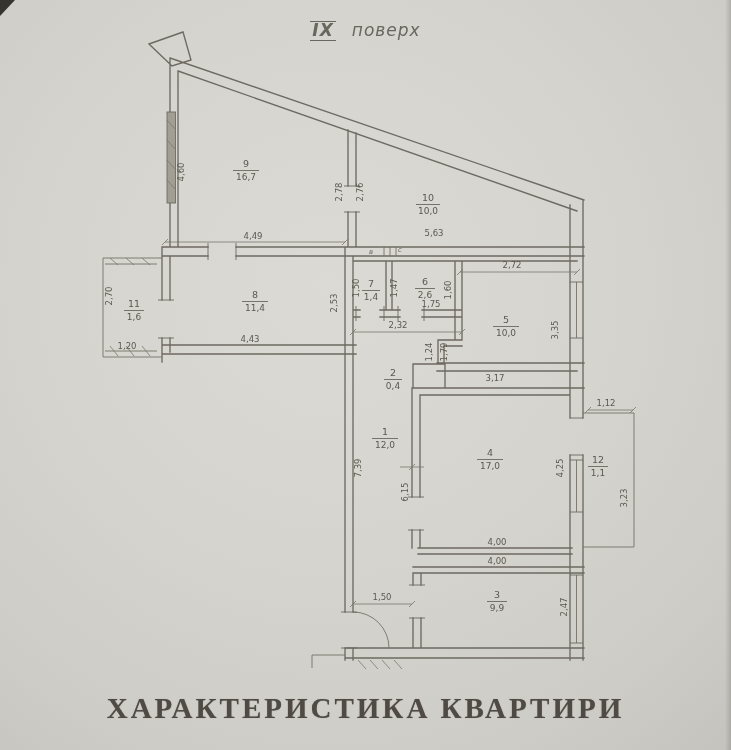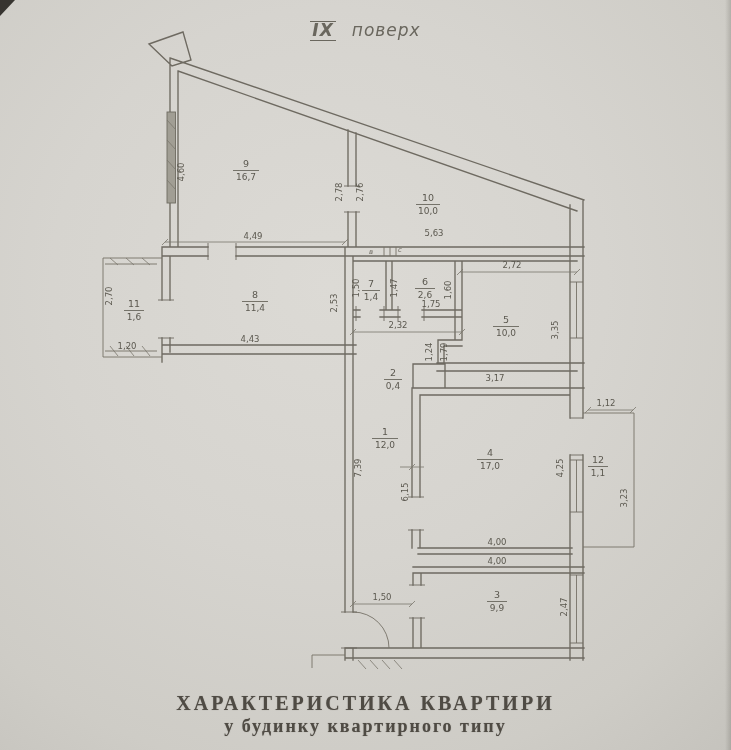--- a/index.html
+++ b/index.html
@@ -11,21 +11,21 @@
   .corner{position:absolute;top:0;left:0;width:0;height:0;
     border-top:16px solid #26241f;border-right:15px solid transparent;opacity:.9;}
   .edge-shade{position:absolute;top:0;right:0;width:6px;height:100%;
     background:linear-gradient(to left, rgba(90,88,80,.25), rgba(90,88,80,0));}
   .floor-title{position:absolute;top:20px;left:0;width:100%;text-align:center;
     color:#6a675e;font-style:italic;font-size:17px;letter-spacing:1px;}
   .floor-title .numeral{display:inline-block;border-top:1.6px solid #6a675e;border-bottom:1.6px solid #6a675e;
     padding:0 2px;line-height:1.05;font-weight:bold;margin-right:16px;}
   .footer{position:absolute;top:692px;left:0;width:100%;text-align:center;color:#4f4b44;
     font-family:"Liberation Serif", serif;text-shadow:0 0 1px rgba(79,75,68,.45);}
-  .footer .t1{font-size:20px;font-weight:bold;letter-spacing:3px;}
+  .footer .t1{font-size:29px;font-weight:bold;letter-spacing:3px;}
   .footer .t2{font-size:18px;font-weight:bold;letter-spacing:2px;margin-top:1px;}
   svg{position:absolute;top:0;left:0;}
   .w{stroke:#6e6a61;stroke-width:1.35;fill:none;stroke-linecap:square;}
   .t{stroke:#767268;stroke-width:.9;fill:none;}
   .h{stroke:#7a766c;stroke-width:.8;fill:none;}
   .k{stroke:#6e6a61;stroke-width:.9;fill:none;}
   .d{stroke:#7a766c;stroke-width:.8;fill:none;}
   .fl{stroke:#5c594f;stroke-width:.8;}
   text{fill:#5b584f;font-family:"DejaVu Sans", sans-serif;}
   .rn{font-size:9.5px;text-anchor:middle;}
@@ -195,15 +195,14 @@
       <text class="dm" transform="rotate(-90 567 607)" x="567" y="607">2,47</text>
       <text class="dm" transform="rotate(-90 627 498)" x="627" y="498">3,23</text>
 
       <text class="vt" x="371" y="254">в</text>
       <text class="vt" x="400" y="252">с</text>
     </g>
   </svg>
 
   <div class="footer">
     <div class="t1">ХАРАКТЕРИСТИКА КВАРТИРИ</div>
-    <div class="t2">у будинку квартирного типу</div>
   </div>
 </div>
 
 </body></html>

